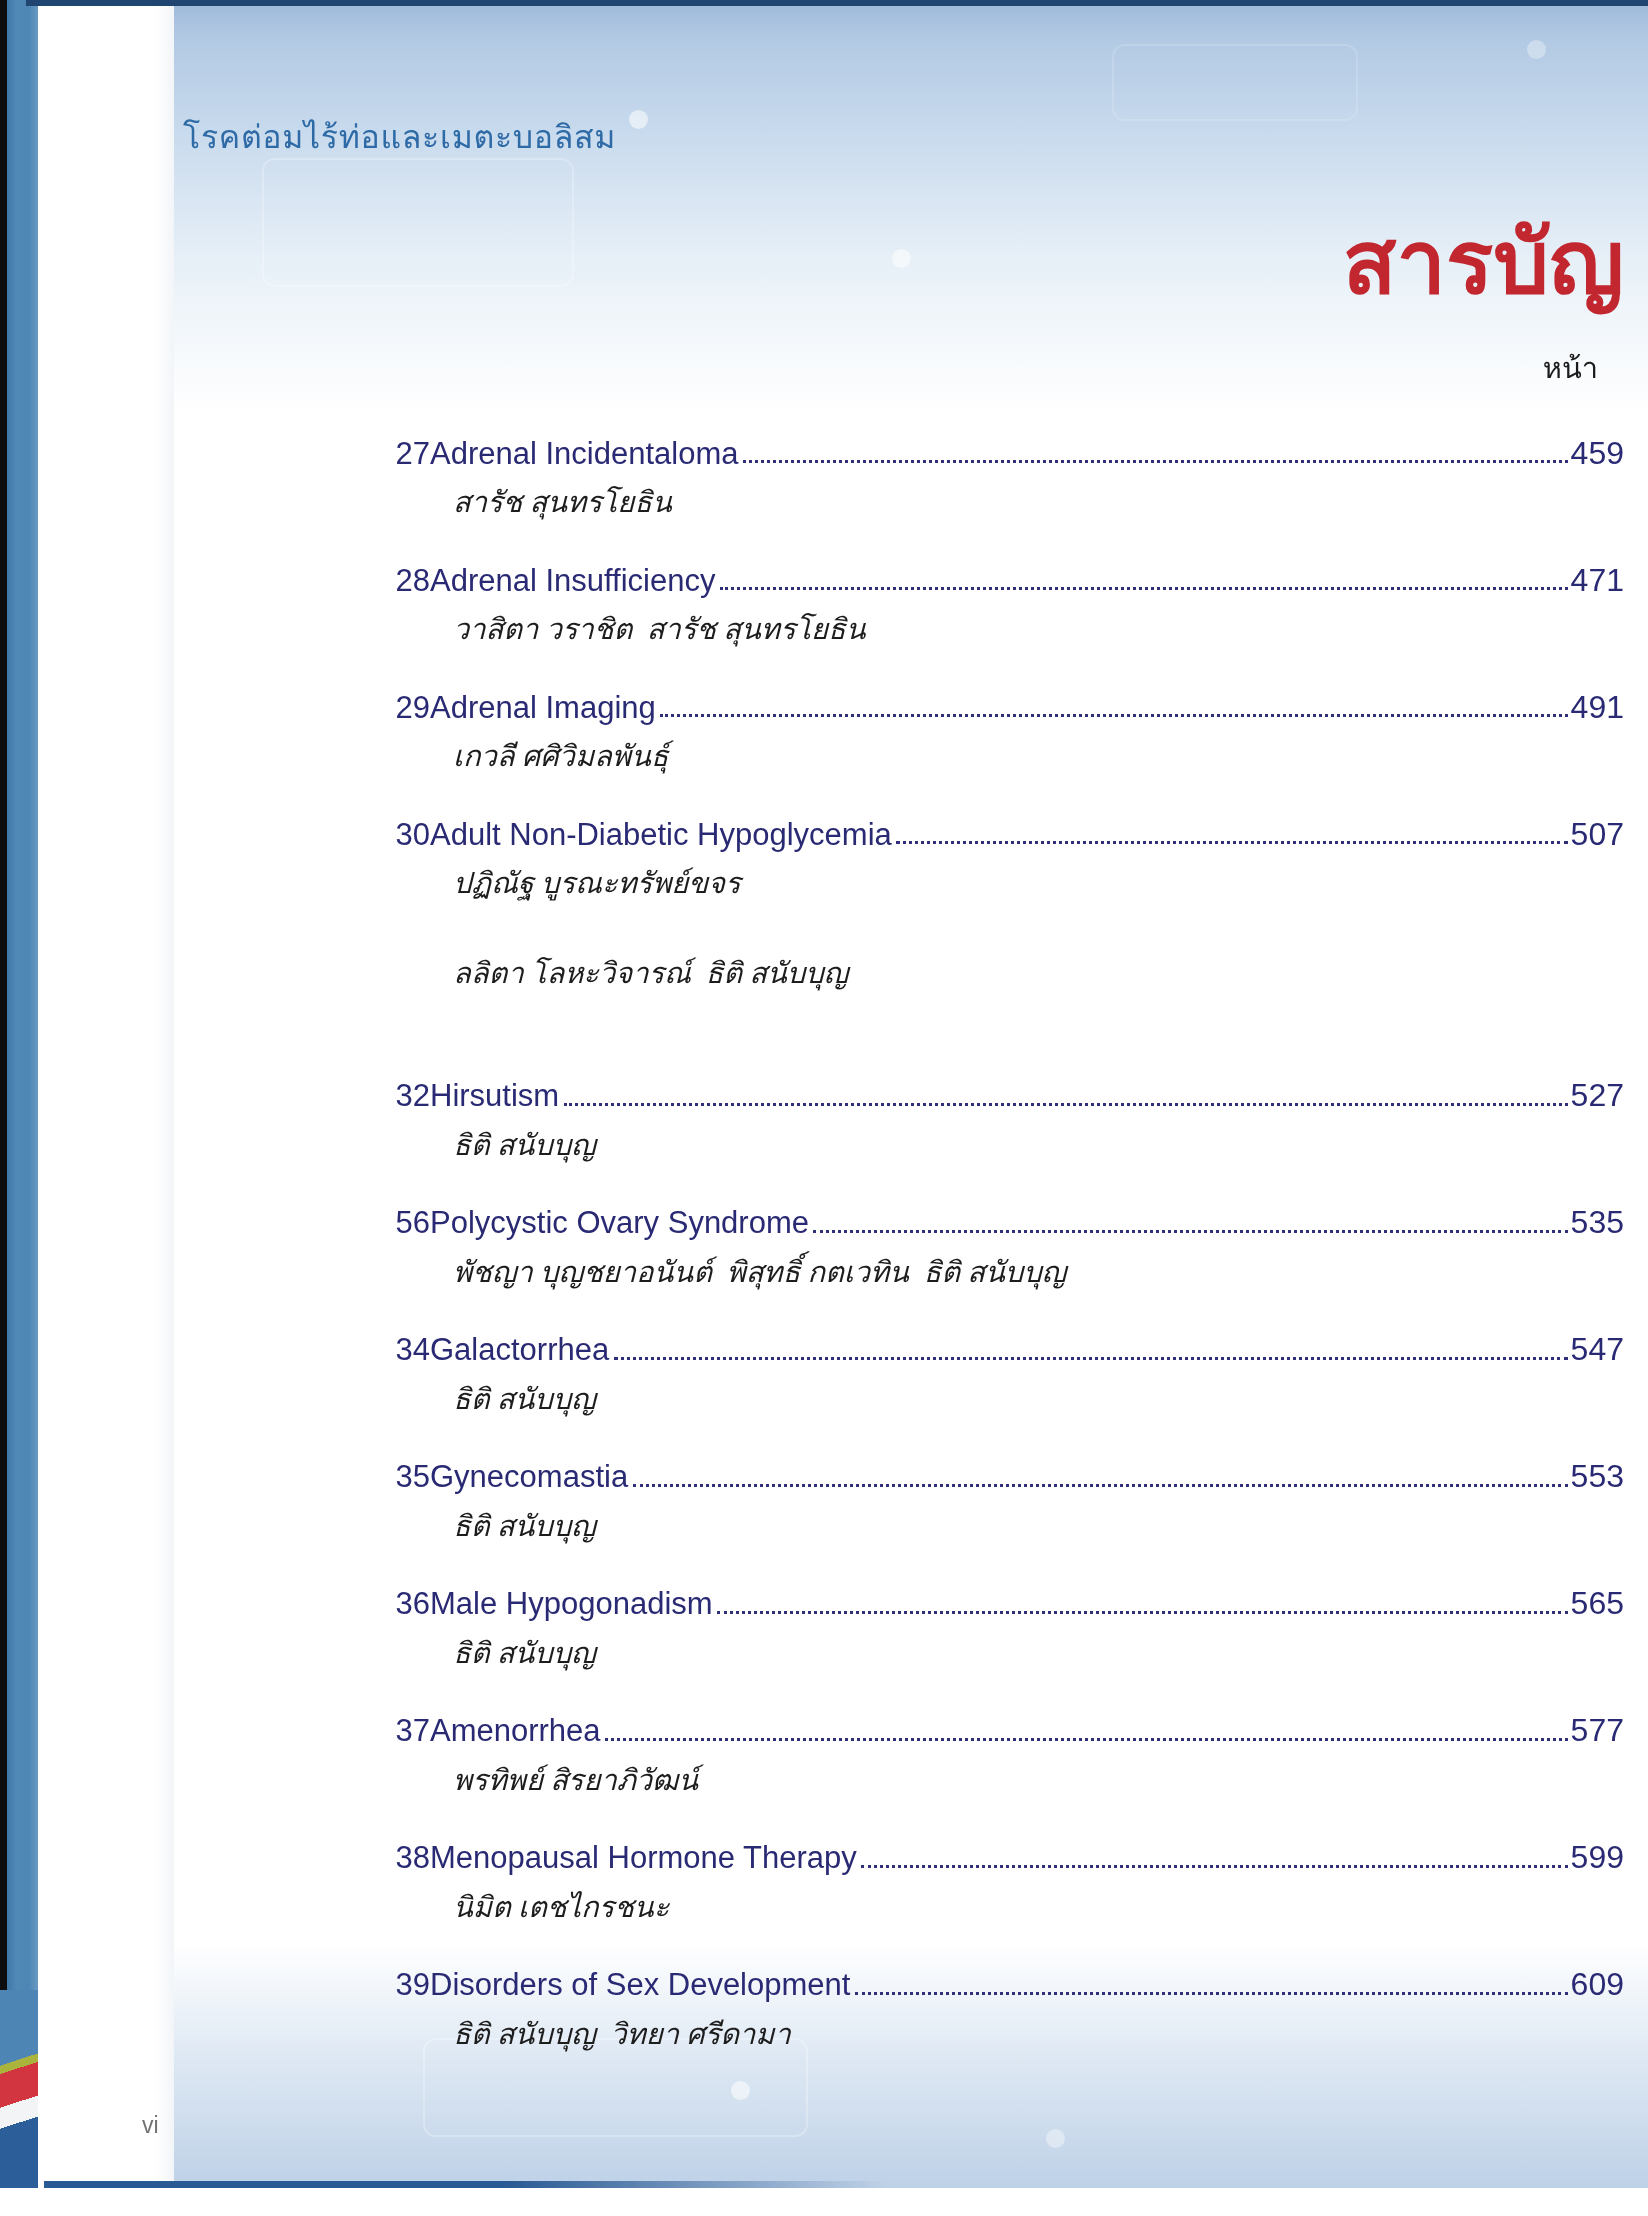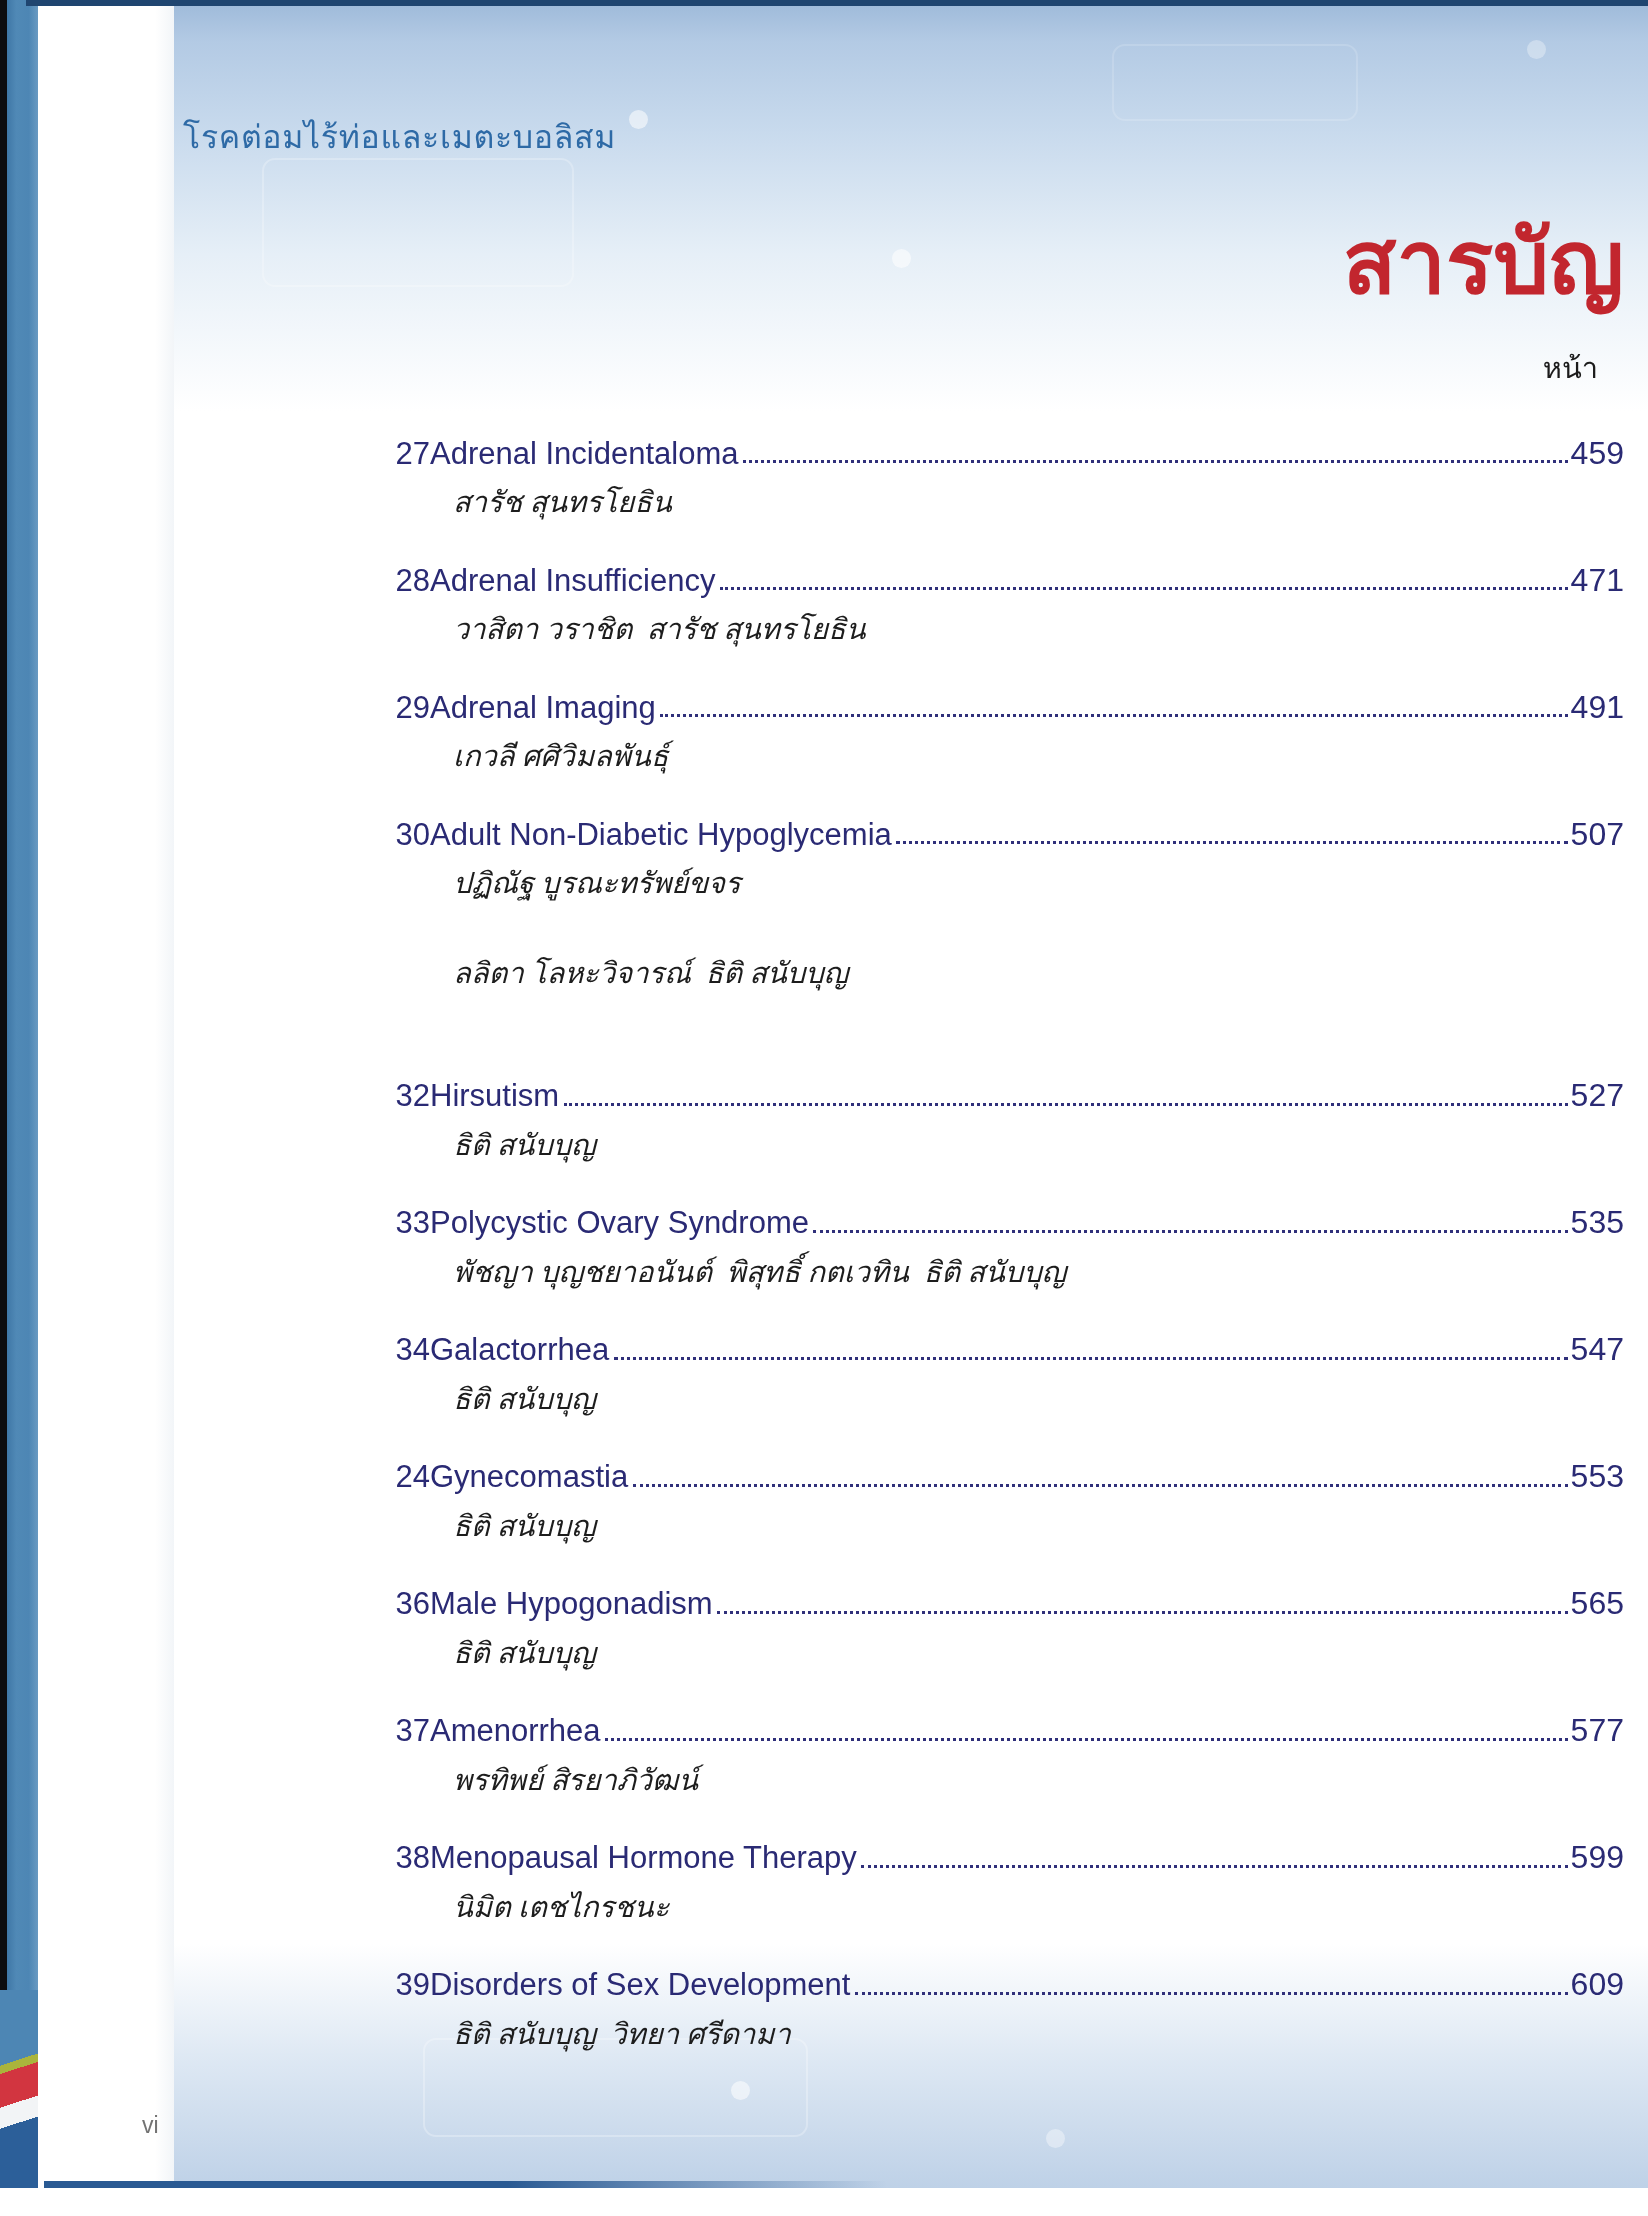--- a/index.html
+++ b/index.html
@@ -155,41 +155,41 @@
         <span class="num">32</span>
         <span class="title">Hirsutism</span>
         <span class="dots"></span>
         <span class="pageno">527</span>
       </div>
       <div class="authors">ธิติ สนับบุญ</div>
     </div>
 
     <div class="entry">
       <div class="title-row">
-        <span class="num">33</span>
+        <span class="num">56</span>
         <span class="title">Polycystic Ovary Syndrome</span>
         <span class="dots"></span>
         <span class="pageno">535</span>
       </div>
       <div class="authors">พัชญา บุญชยาอนันต์  พิสุทธิ์ กตเวทิน  ธิติ สนับบุญ</div>
     </div>
 
     <div class="entry">
       <div class="title-row">
         <span class="num">34</span>
         <span class="title">Galactorrhea</span>
         <span class="dots"></span>
         <span class="pageno">547</span>
       </div>
       <div class="authors">ธิติ สนับบุญ</div>
     </div>
 
     <div class="entry">
       <div class="title-row">
-        <span class="num">24</span>
+        <span class="num">35</span>
         <span class="title">Gynecomastia</span>
         <span class="dots"></span>
         <span class="pageno">553</span>
       </div>
       <div class="authors">ธิติ สนับบุญ</div>
     </div>
 
     <div class="entry">
       <div class="title-row">
         <span class="num">36</span>

